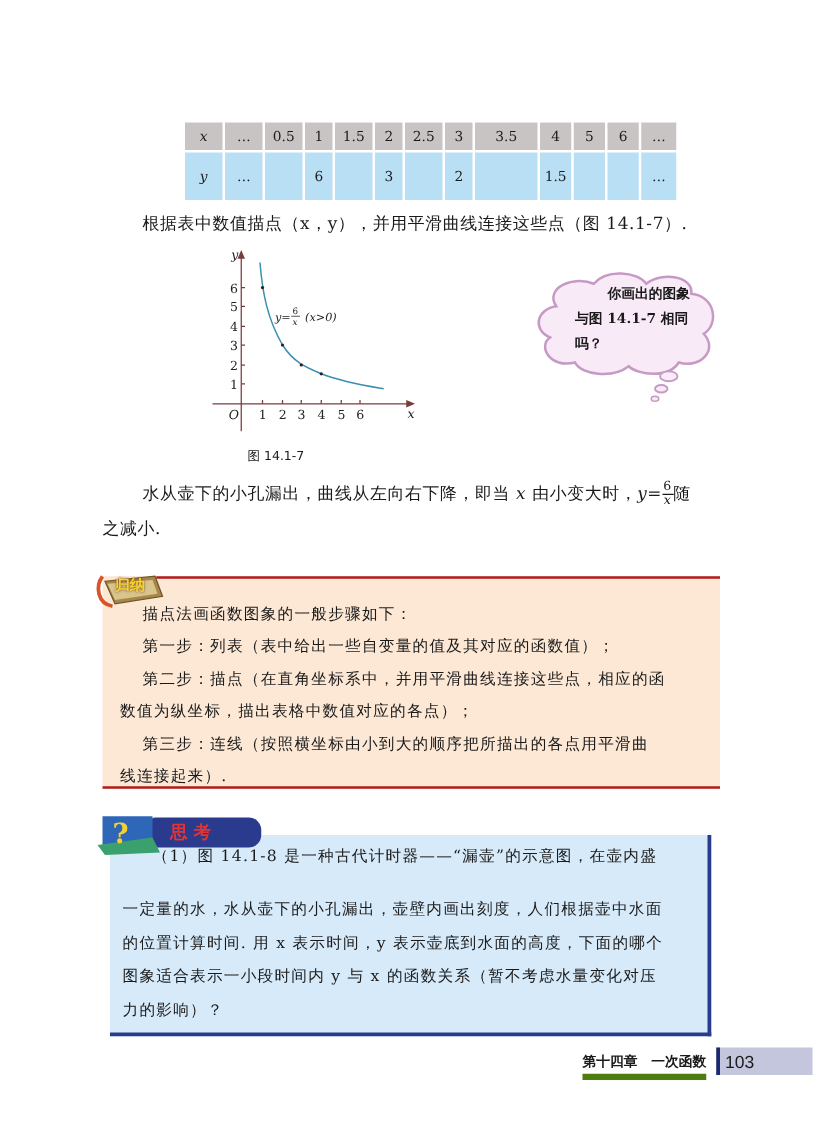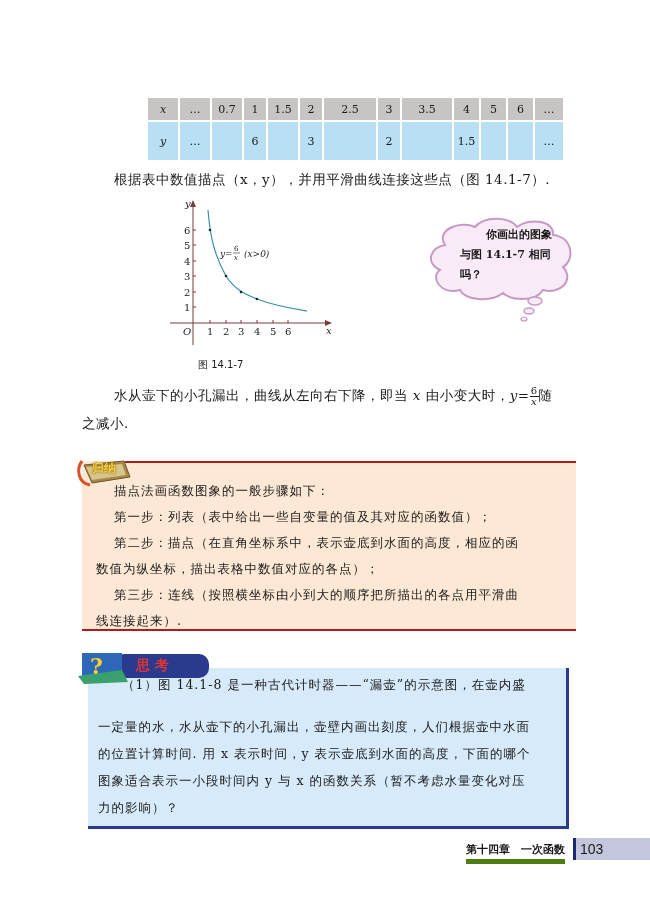--- a/index.html
+++ b/index.html
@@ -31,25 +31,25 @@
   i.m { font-family:"DejaVu Serif", serif; }
 </style>
 </head>
 <body>
 
 <table class="vtable">
   <tbody>
       <tr class="xrow">
     <td class="hd">x</td>
     <td style="width:30px">…</td>
-    <td style="width:30px">0.7</td>
+    <td style="width:30px">0.5</td>
     <td style="width:22px">1</td>
     <td style="width:30px">1.5</td>
     <td style="width:22px">2</td>
-    <td style="width:52px">2.5</td>
+    <td style="width:30px">2.5</td>
     <td style="width:22px">3</td>
     <td style="width:50px">3.5</td>
     <td style="width:25px">4</td>
     <td style="width:25px">5</td>
     <td style="width:25px">6</td>
     <td style="width:28px">…</td>
   </tr>
   <tr class="yrow">
     <td class="hd">y</td>
     <td>…</td>
@@ -142,21 +142,21 @@
 <div class="abs" style="left:74px; top:443px; width:58px; height:30px;margin-top:12px;">
   <svg width="58" height="34" viewBox="0 0 58 34">
     <path d="M8,6 C2,14 4,28 16,30" fill="none" stroke="#d8522a" stroke-width="3"></path>
     <polygon points="10,10 50,6 56,22 18,28" fill="#a8864a" stroke="#6e5526" stroke-width="1"></polygon>
     <polygon points="12,12 48,9 52,20 18,25" fill="#d8c58c"></polygon>
   </svg>
   <div class="abs" style="left:18px; top:5px; font-size:12px; font-weight:bold; color:#f6d330; font-family:'DejaVu Sans',sans-serif; text-shadow:0 0 2px #6e3a10;">归纳</div>
 </div>
 <div class="sumtext" style="left:114px; top:478px;">描点法画函数图象的一般步骤如下：</div>
 <div class="sumtext" style="left:114px; top:504px;">第一步：列表（表中给出一些自变量的值及其对应的函数值）；</div>
-<div class="sumtext" style="left:114px; top:530px;">第二步：描点（在直角坐标系中，表示壶底到水面的高度，相应的函</div>
+<div class="sumtext" style="left:114px; top:530px;">第二步：描点（在直角坐标系中，并用平滑曲线连接这些点，相应的函</div>
 <div class="sumtext" style="left:96px; top:556px;">数值为纵坐标，描出表格中数值对应的各点）；</div>
 <div class="sumtext" style="left:114px; top:582px;">第三步：连线（按照横坐标由小到大的顺序把所描出的各点用平滑曲</div>
 <div class="sumtext" style="left:96px; top:608px;">线连接起来）.</div>
 
 <div class="thinkbox"></div>
 <div class="abs" style="left:76px; top:650px; width:135px; height:32px;">
   <div class="abs" style="left:45px; top:4px; width:88px; height:24px; background:#2a3a8c; border-radius:3px 10px 10px 3px;"></div>
   <svg class="abs" style="left:0; top:0;" width="52" height="34" viewBox="0 0 52 34">
     <polygon points="6,3 46,3 46,26 6,26" fill="#2e67b8"></polygon>
     <polygon points="2,26 46,20 52,32 8,34" fill="#3aa06e"></polygon>

